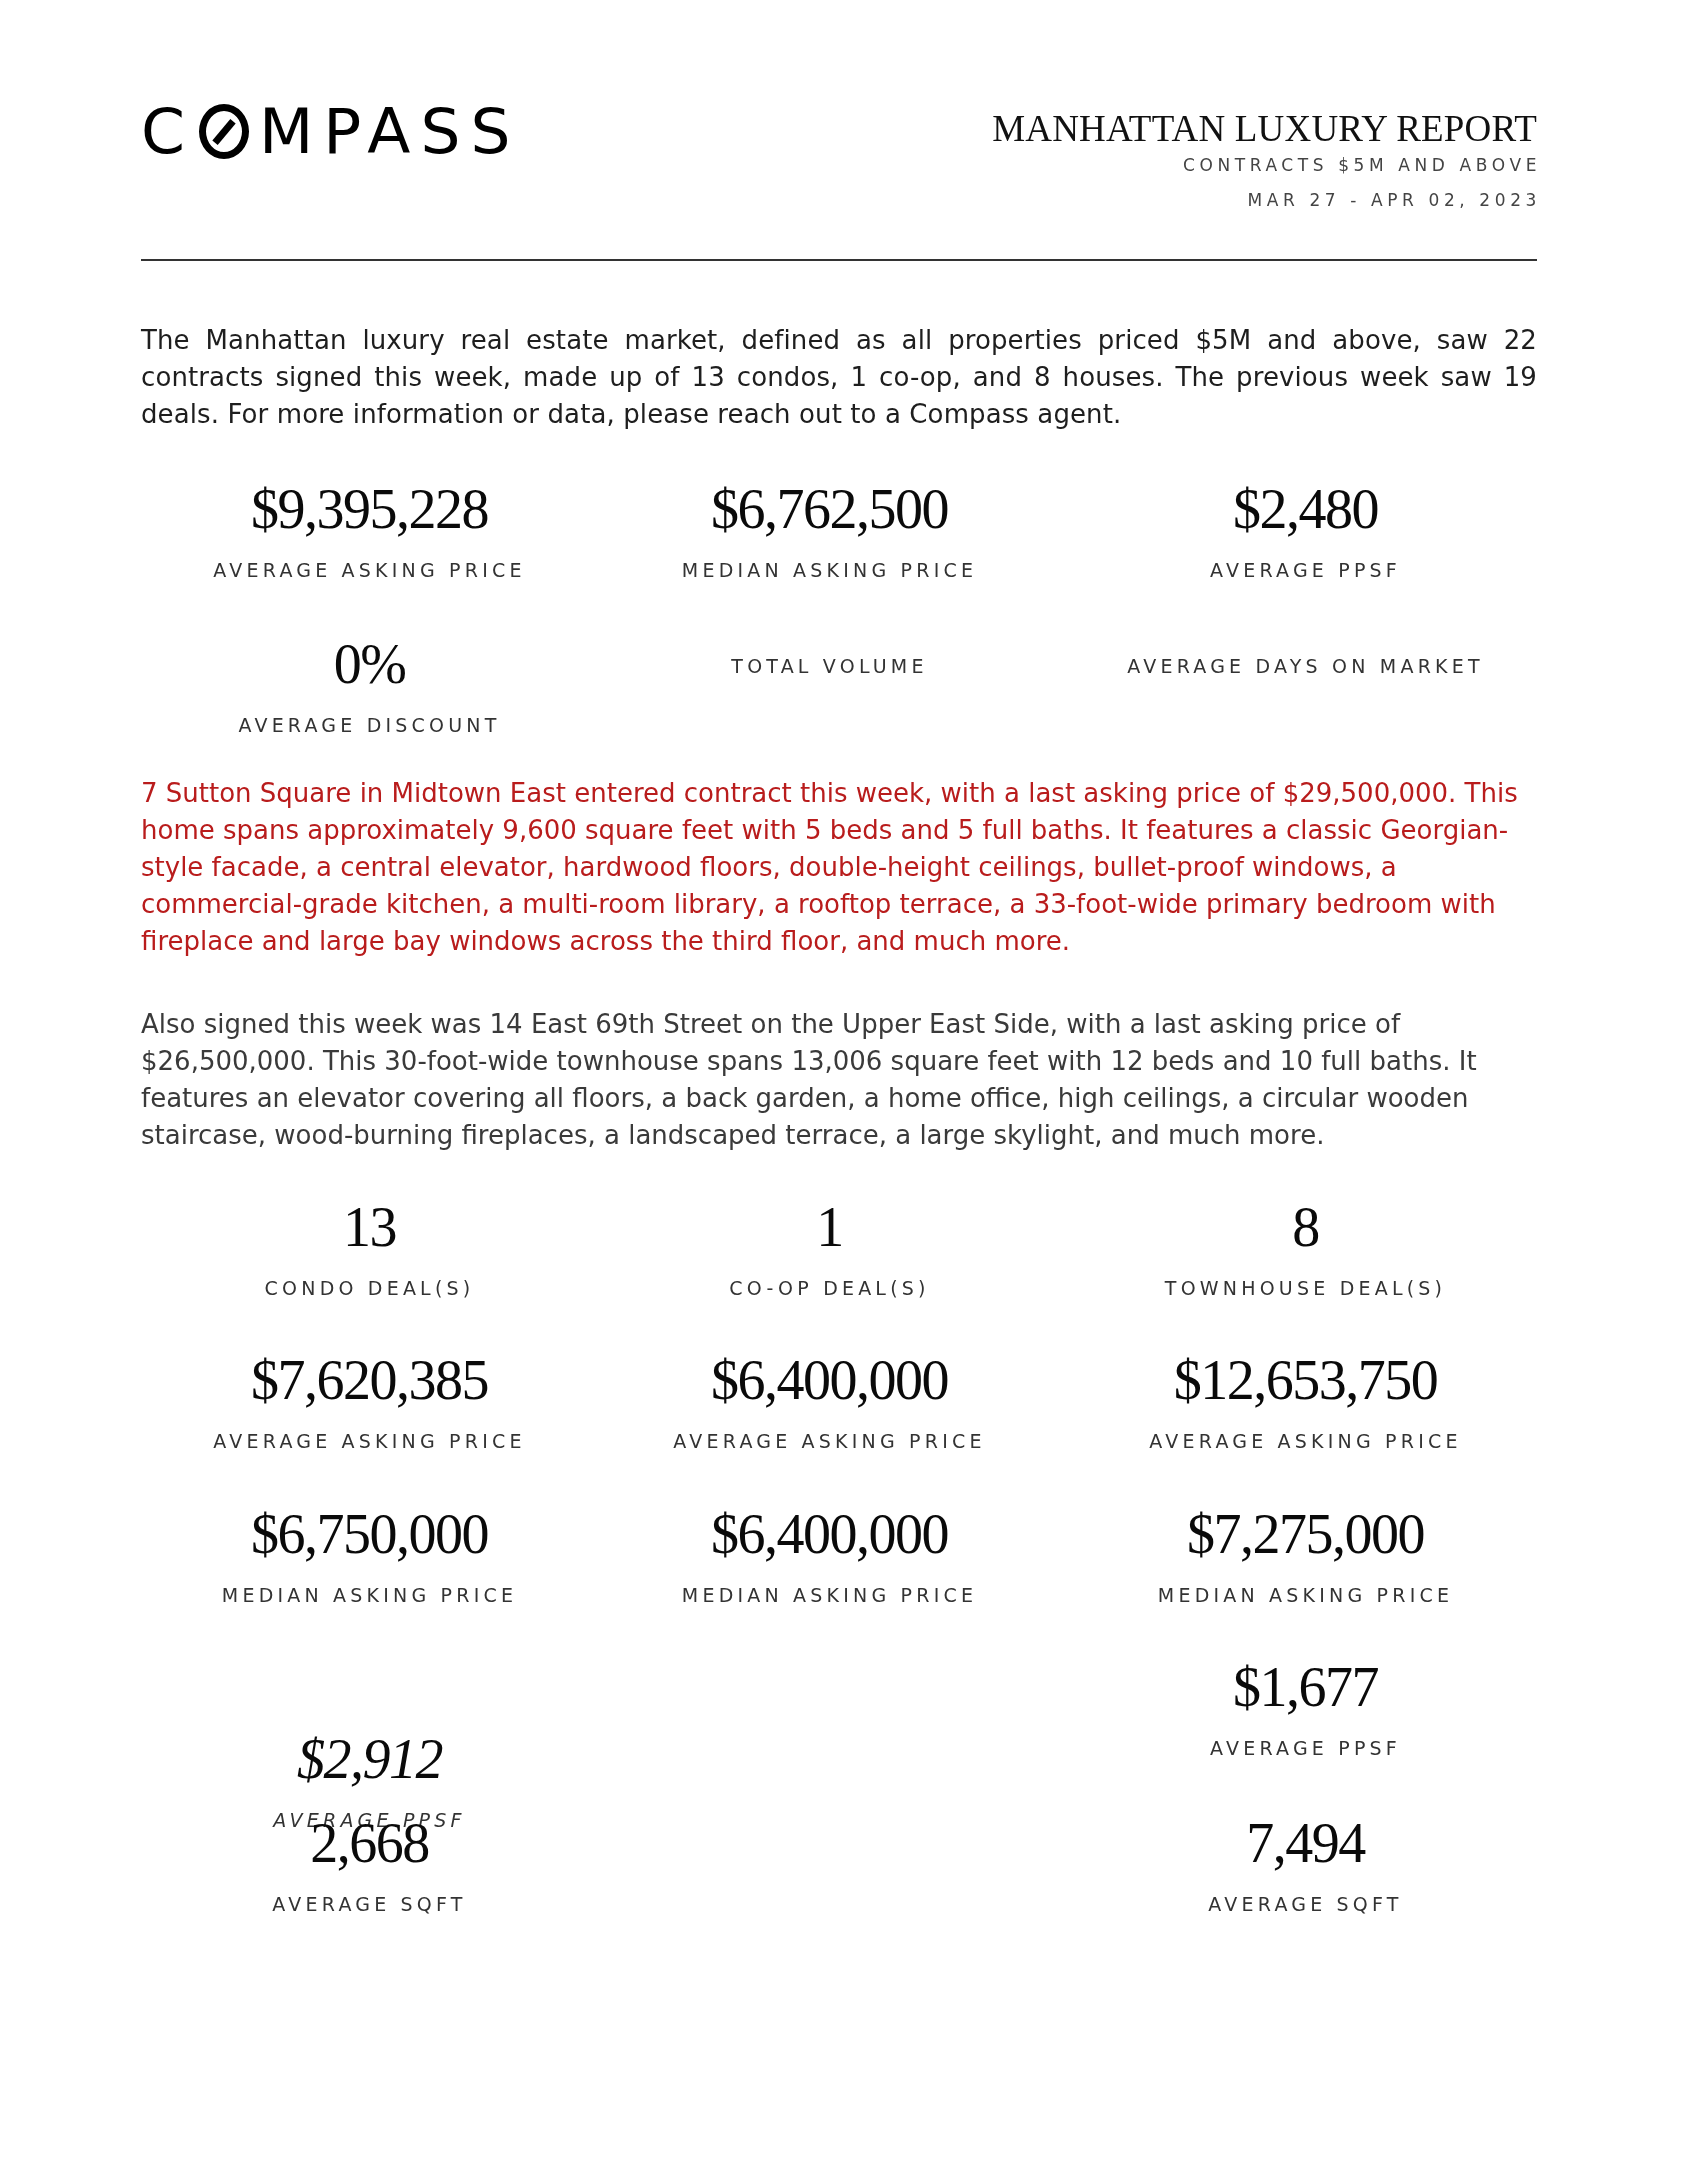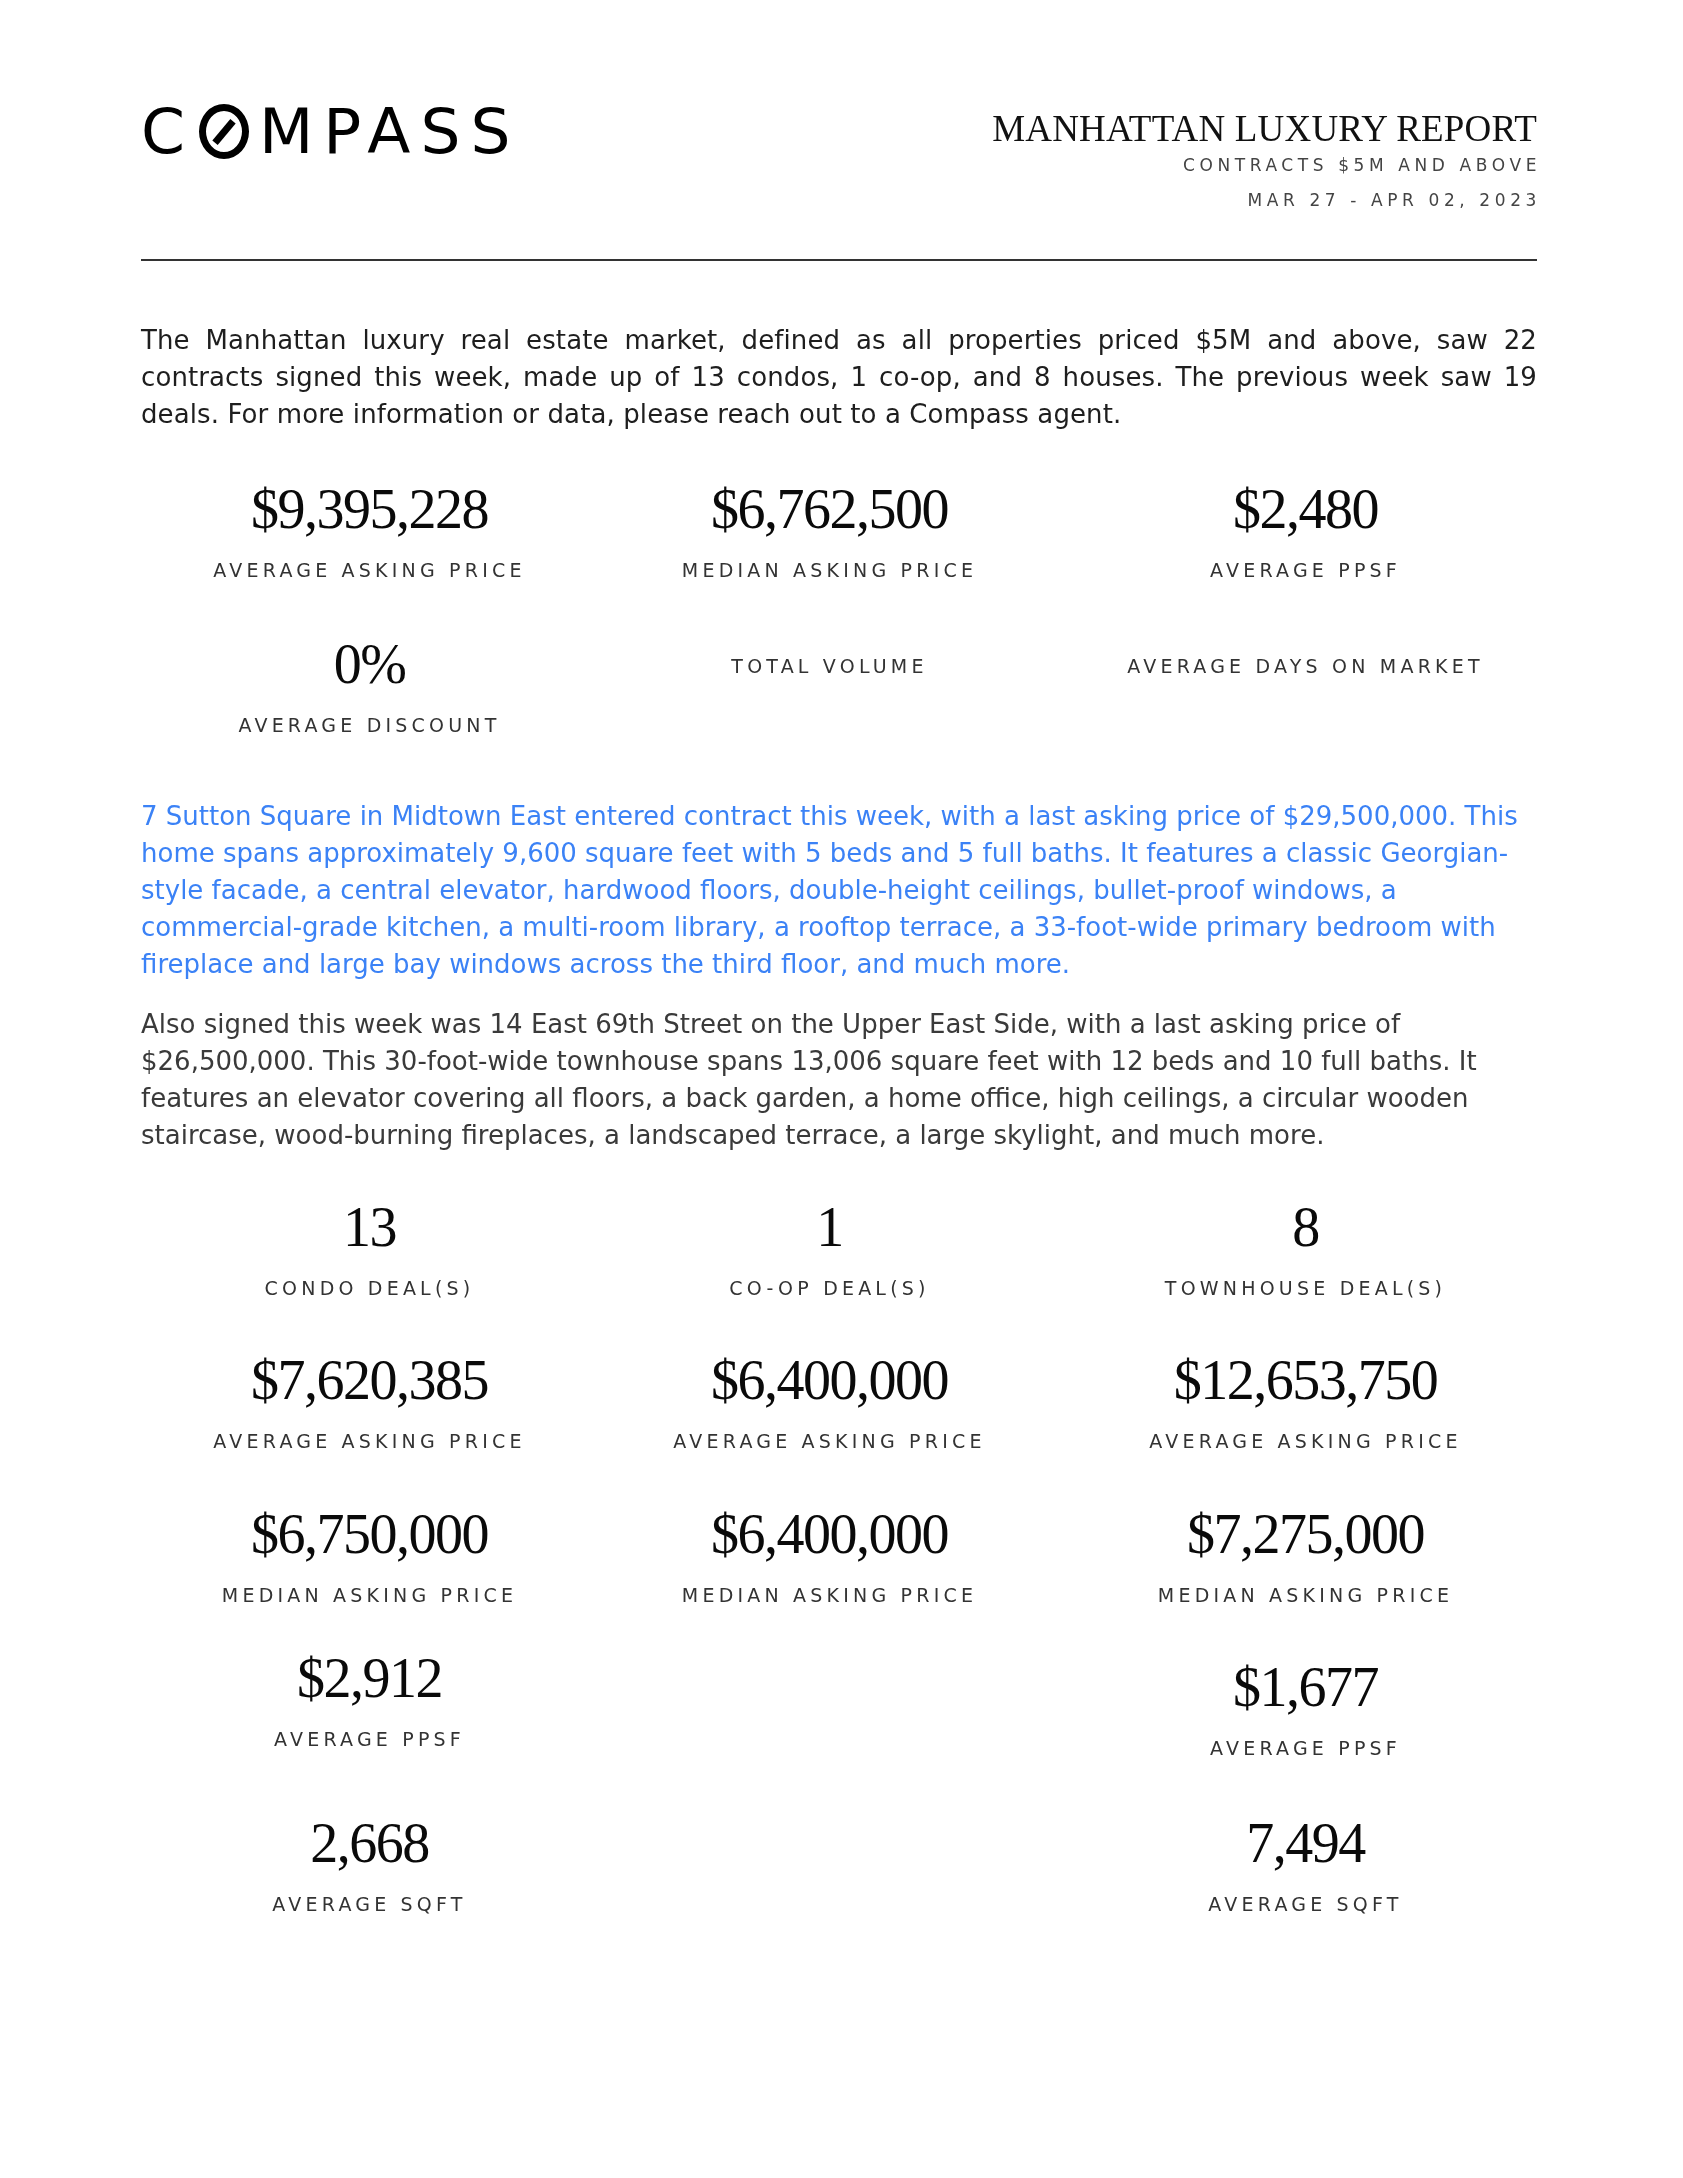--- a/index.html
+++ b/index.html
@@ -114,22 +114,22 @@
       color: #1e1e1e;
       margin: 0;
     }
     .para.intro {
       top: 322px;
       text-align: justify;
       text-align-last: left;
       letter-spacing: 0.1px;
     }
     .para.p2 {
-      top: 798px;
-      color: #3b82f6;
+      top: 775px;
+      color: #b91c1c;
       font-size: 26px;
     }
     .para.p3 {
       top: 1006px;
       color: #3a3a3a;
       font-size: 26px;
     }
     
     .stat {
       position: absolute;
@@ -243,21 +243,21 @@
     </div>
     <div class="stat c2" style="top:1505px;">
       <span class="num">$6,400,000</span>
       <span class="lbl">MEDIAN ASKING PRICE</span>
     </div>
     <div class="stat c3" style="top:1505px;">
       <span class="num">$7,275,000</span>
       <span class="lbl">MEDIAN ASKING PRICE</span>
     </div>
 
-    <div class="stat c1" style="top:1649px;">
+    <div class="stat c1" style="top:1730px;font-style:italic;">
       <span class="num">$2,912</span>
       <span class="lbl">AVERAGE PPSF</span>
     </div>
     <div class="stat c3" style="top:1658px;">
       <span class="num">$1,677</span>
       <span class="lbl">AVERAGE PPSF</span>
     </div>
 
     <div class="stat c1" style="top:1814px;">
       <span class="num">2,668</span>

